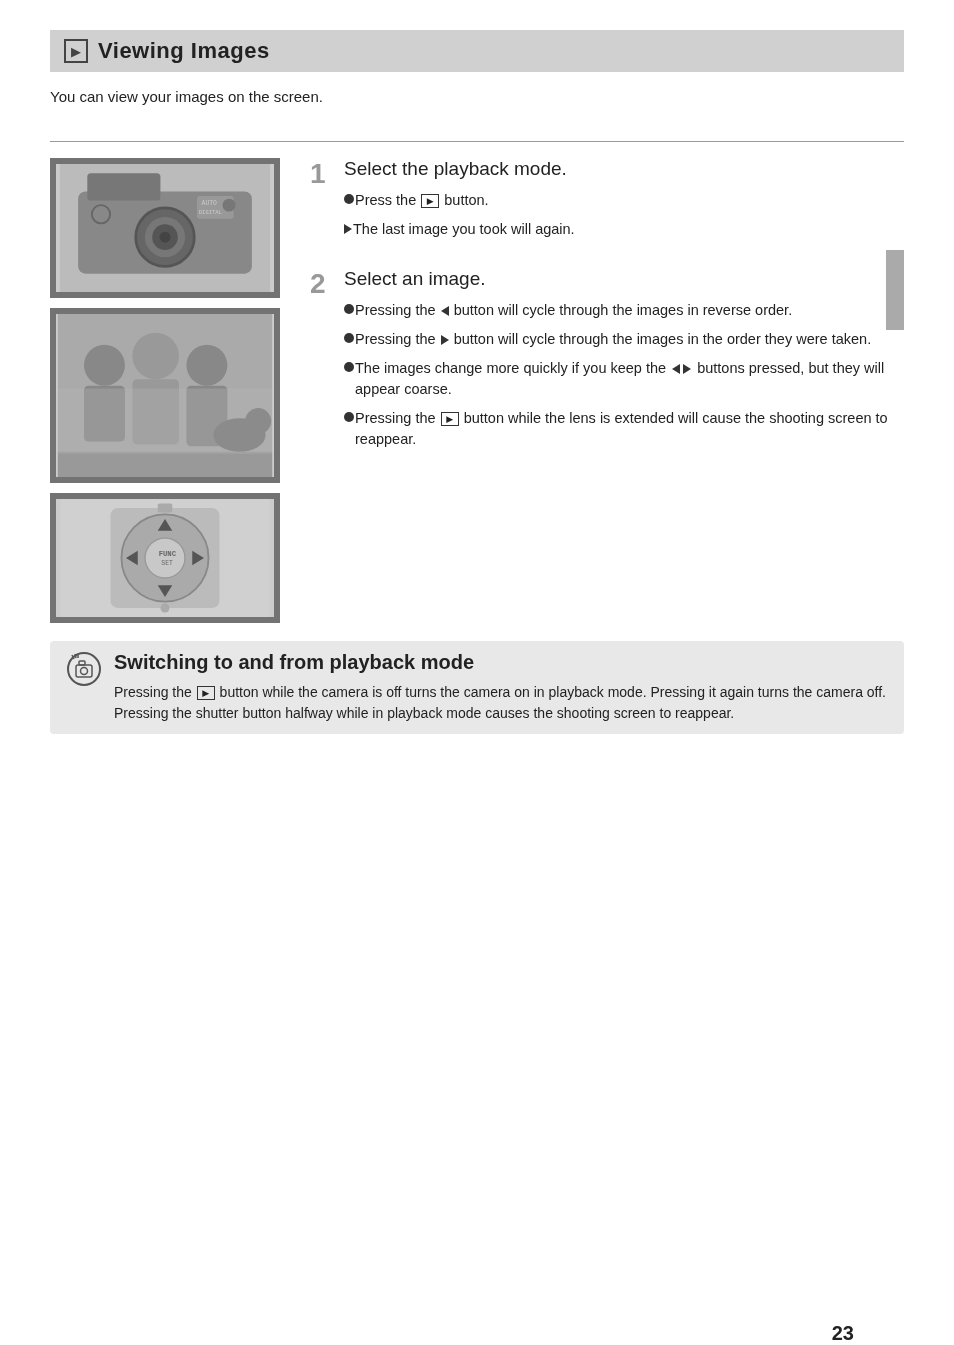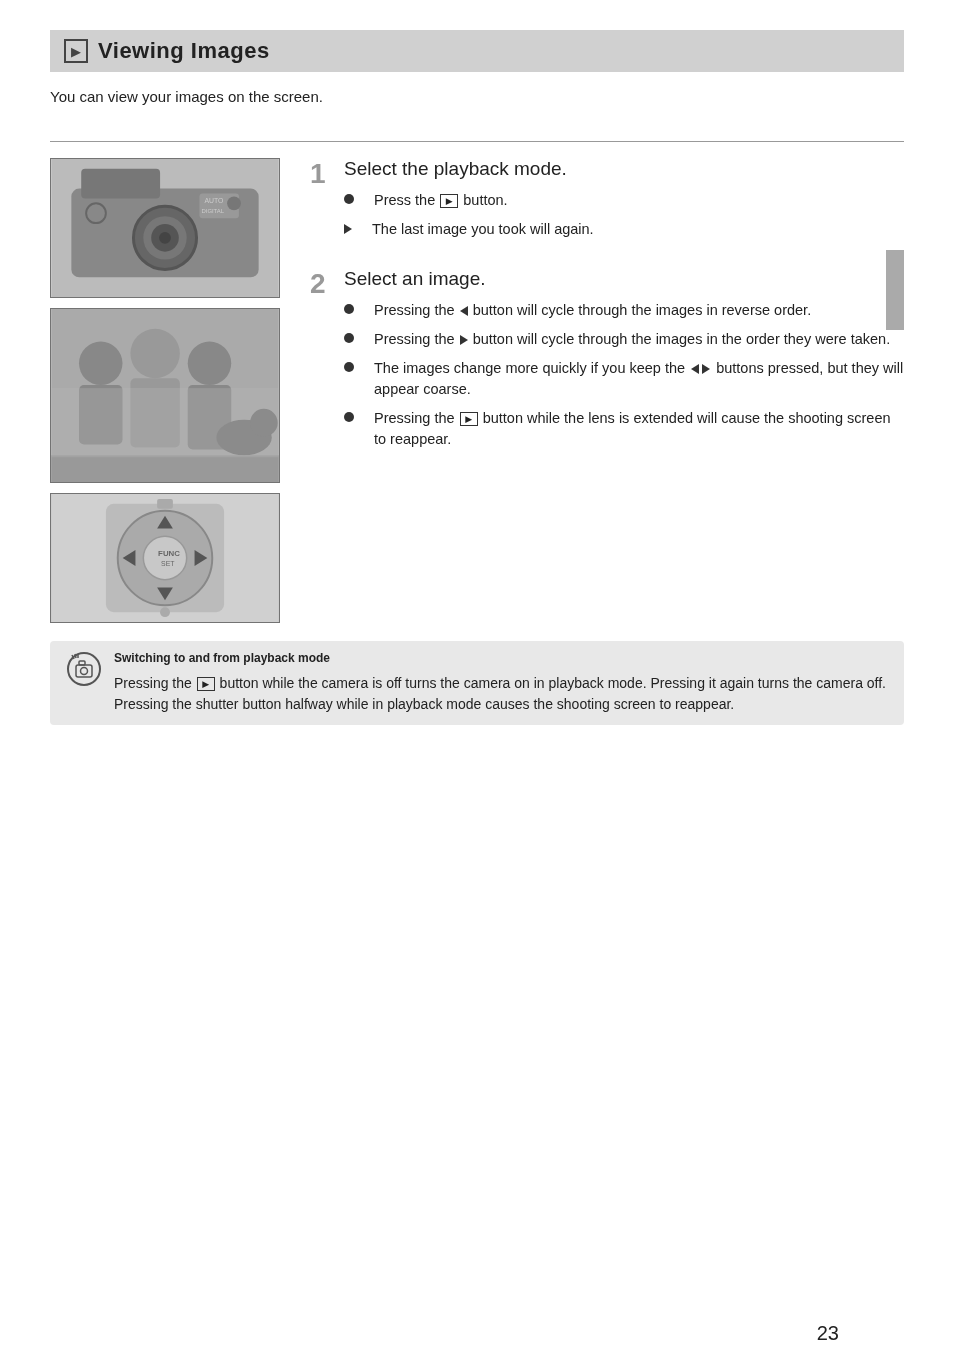--- a/index.html
+++ b/index.html
@@ -62,25 +62,26 @@
       width: 240px;
       flex-shrink: 0;
       display: flex;
       flex-direction: column;
       gap: 10px;
     }
 
     .image-placeholder {
       width: 230px;
       background: #ccc;
-      border: 1px solid #737373;
+      border: 6px solid #737373;
       display: flex;
       align-items: center;
       justify-content: center;
       overflow: hidden;
+      font-family: Liberation Mono, monospace;
     }
 
     .img-camera {
       height: 140px;
     }
     .img-kids {
       height: 175px;
     }
     .img-control {
       height: 130px;
@@ -122,21 +123,21 @@
     .bullet-list {
       list-style: none;
       display: flex;
       flex-direction: column;
       gap: 8px;
     }
 
     .bullet-list li {
       display: flex;
       align-items: flex-start;
-      gap: 20px;
+      gap: 1px;
       font-size: 14.5px;
       line-height: 1.45;
     }
 
     .bullet-circle {
       width: 10px;
       height: 10px;
       border-radius: 50%;
       background: #333;
       flex-shrink: 0;
@@ -208,37 +209,37 @@
       gap: 12px;
     }
 
     .note-icon {
       width: 36px;
       height: 36px;
       flex-shrink: 0;
     }
 
     .note-content h3 {
-      font-size: 12px;
+      font-size: 20px;
       font-weight: bold;
       margin-bottom: 8px;
     }
 
     .note-body-text {
       font-size: 14px;
       line-height: 1.5;
     }
 
     
     .page-number {
       position: absolute;
       bottom: 30px;
-      right: 65px;
+      right: 50px;
       font-size: 20px;
-      font-weight: normal;
+      font-weight: bold;
     }
 
     .right-tab {
       position: absolute;
       right: 0;
       top: 220px;
       width: 18px;
       height: 80px;
       background: #aaa;
     }

